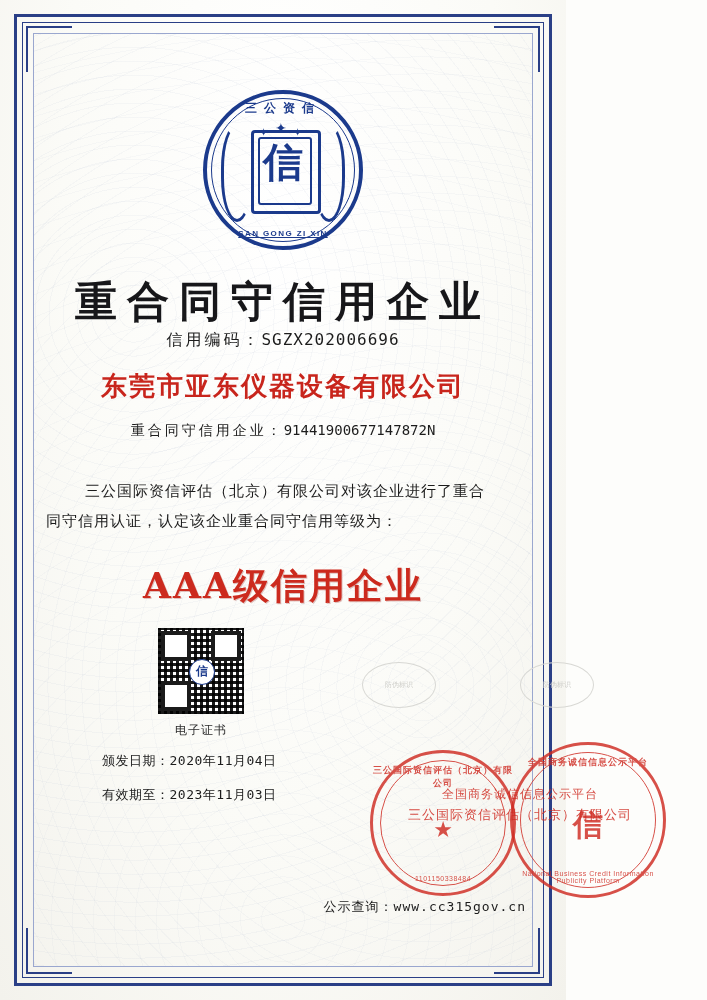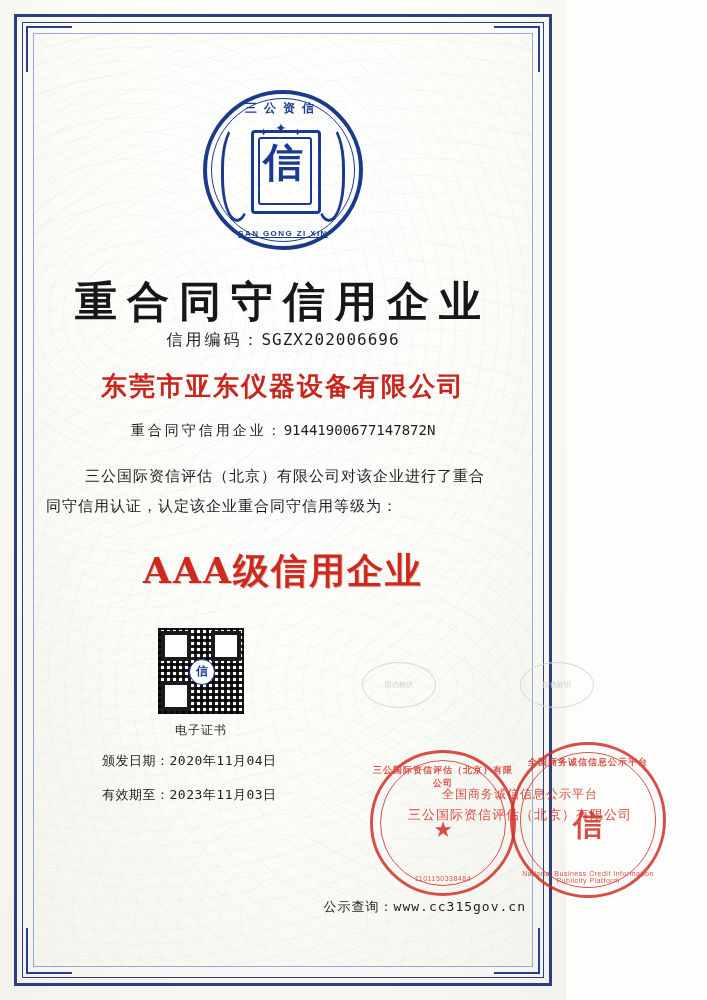--- a/index.html
+++ b/index.html
@@ -141,21 +141,21 @@
     margin-top:18px;
     font-size:14px;
     color:#1c1c1c;
     font-family:"DejaVu Sans Mono","Liberation Mono",monospace;
   }
   .uscc .lbl{
     font-family:"DejaVu Sans","Liberation Sans",sans-serif;
     letter-spacing:3px;
   }
   .body-text{
-    margin:21px auto 0;
+    margin:36px auto 0;
     width:490px;
     font-size:15px;
     line-height:30px;
     color:#1c1c1c;
     letter-spacing:1px;
     font-family:"DejaVu Sans","Liberation Sans",sans-serif;
     text-align:center;
   }
   .body-text .l2{display:block;text-align:left;padding-left:6px;}
   .grade{

